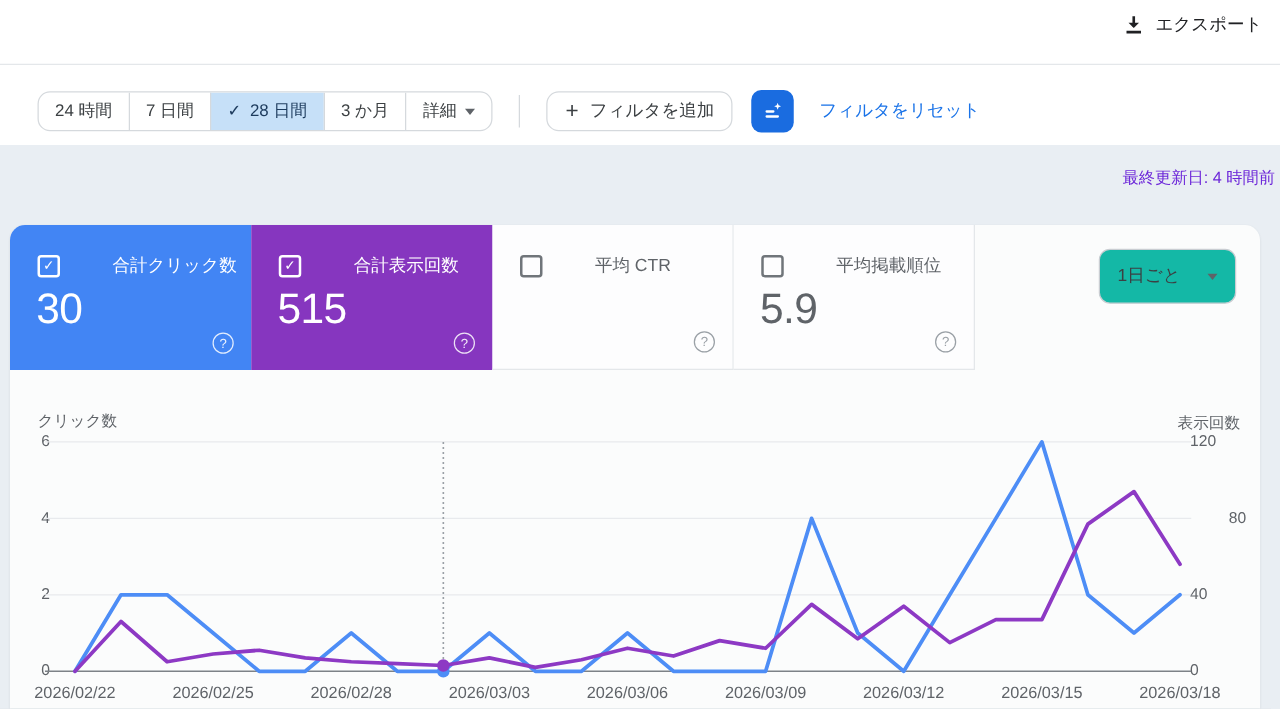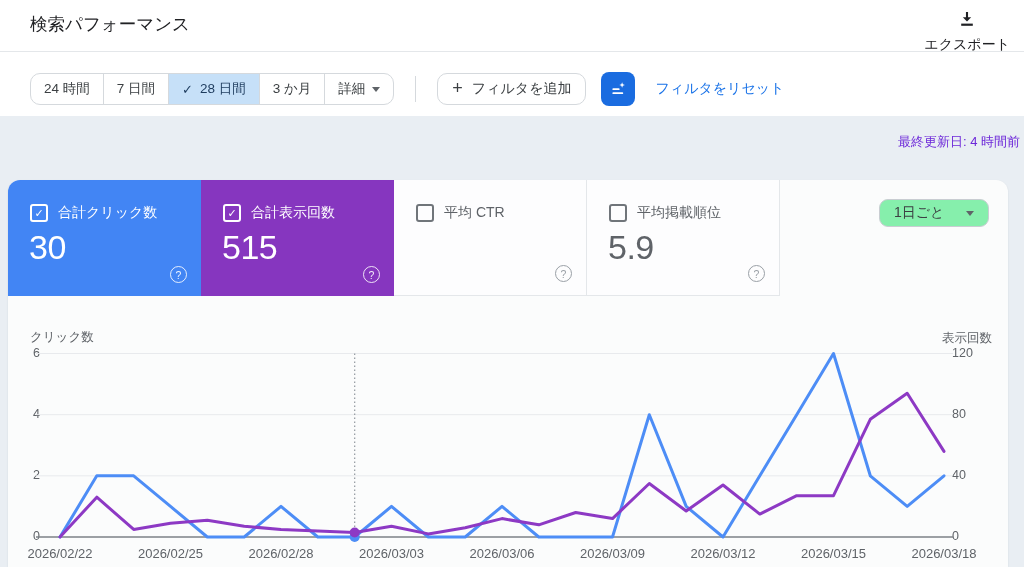--- a/index.html
+++ b/index.html
@@ -5,21 +5,21 @@
   html,body{margin:0;padding:0;background:#dfe4e9;}
   .screen{
     position:relative;width:1024px;height:567px;overflow:hidden;
     background:#e9eef3;font-family:"Liberation Sans","DejaVu Sans",sans-serif;
     color:#202124;-webkit-font-smoothing:antialiased;
   }
   
   .topwhite{position:absolute;left:0;top:0;width:100%;height:116px;background:#ffffff;}
   .page-title{position:absolute;left:30px;top:12px;font-size:17.5px;font-weight:500;color:#202124;}
   .export-btn{position:absolute;right:14px;top:11px;display:flex;align-items:center;gap:9px;
-    font-size:14px;font-weight:500;color:#202124;cursor:pointer;flex-direction:column;}
+    font-size:14px;font-weight:500;color:#202124;cursor:pointer;}
   .hdr-divider{position:absolute;left:0;top:51px;width:100%;height:1px;background:#e4e7ea;}
   .filter-row{position:absolute;left:30px;top:72px;height:34px;display:flex;align-items:center;}
   .seg{display:flex;align-items:stretch;height:32px;border:1px solid #d5d9dd;border-radius:10px;
     overflow:hidden;background:#fff;box-sizing:border-box;}
   .seg-item{display:flex;align-items:center;gap:7px;padding:0 13px;font-size:13.5px;color:#3c4043;
     border-left:1px solid #d5d9dd;cursor:pointer;white-space:nowrap;}
   .seg-item:first-child{border-left:none;justify-content:flex-end;}
   .seg-item.selected{background:#c6e0f8;color:#1d3b5d;font-weight:500;}
   .check-glyph{font-size:13px;font-weight:700;color:#1d3b5d;}
   .vsep{width:1px;height:26px;background:#d5d9dd;margin:0 21px;}
@@ -38,46 +38,45 @@
     border-radius:12px 12px 0 0;box-shadow:0 1px 2px rgba(60,64,67,.12);}
   .cards{position:absolute;left:0;top:0;display:flex;}
   .card{position:relative;width:193px;height:116px;box-sizing:border-box;cursor:pointer;}
   .card.c0{border-radius:12px 0 0 0;}
   .card.colored .card-label{color:#fff;font-weight:500;}
   .card.white{background:#fdfdfe;border-right:1px solid #e4e7ea;border-bottom:1px solid #e4e7ea;}
   .card-head{position:absolute;left:22px;top:24px;display:flex;align-items:center;gap:10px;}
   .cbox{width:14px;height:14px;border:2px solid #fff;border-radius:3px;display:flex;align-items:center;
     justify-content:center;font-size:11px;font-weight:700;color:#fff;line-height:1;}
   .card.white .cbox{border-color:#70757a;color:transparent;}
-  .card-label{font-size:14px;color:#5f6368;white-space:nowrap;}
+  .card-label{font-size:14px;color:#5f6368;white-space:nowrap;margin-left:32px;}
   .card-value{position:absolute;left:21px;top:48px;font-size:34px;font-weight:400;color:#5f6368;
     letter-spacing:-.5px;}
   .card.colored .card-value{color:#fff;}
   .help{position:absolute;right:14px;bottom:13px;width:15px;height:15px;border-radius:50%;
     border:1.5px solid #9aa0a6;color:#9aa0a6;font-size:10.5px;display:flex;align-items:center;
     justify-content:center;cursor:pointer;}
   .card.colored .help{border-color:rgba(255,255,255,.85);color:rgba(255,255,255,.9);}
-  .freq-dd{position:absolute;left:871px;top:19px;width:110px;height:28px;border:1px solid #c9cdd2;
-    border-radius:9px;background:#86efac;display:flex;align-items:center;justify-content:space-between;
+  .freq-dd{position:absolute;left:871px;top:19px;width:110px;height:44px;border:1px solid #c9cdd2;
+    border-radius:9px;background:#14b8a6;display:flex;align-items:center;justify-content:space-between;
     padding:0 14px;box-sizing:border-box;font-size:14px;color:#3c4043;cursor:pointer;}
   
   .axis-title{position:absolute;font-size:12.5px;color:#5f6368;}
   #chart-svg{position:absolute;left:0;top:0;pointer-events:none;}
   .ytick{position:absolute;font-size:12.5px;color:#5f6368;}
   .ytick.left{left:8px;width:32px;text-align:right;}
   .ytick.right{left:952px;}
   .xtick{position:absolute;top:546px;width:100px;text-align:center;font-size:13px;color:#5f6368;}
 </style>
 </head>
 <body>
 
 <div class="screen">
 
   <div class="topwhite">
-    <div class="page-title">検索パフォーマンス</div>
 
     <div class="export-btn">
       <svg width="16" height="16" viewBox="0 0 16 16">
         <path d="M8 1v8.2" stroke="#202124" stroke-width="2.1" fill="none"></path>
         <path d="M3.8 6.2 8 10.4l4.2-4.2z" fill="#202124"></path>
         <rect x="2.2" y="12.6" width="11.6" height="2.2" fill="#202124"></rect>
       </svg>
       <span>エクスポート</span>
     </div>
 
@@ -174,21 +173,21 @@
   <div class="axis-title" style="left:30px;top:329px">クリック数</div>
   <div class="axis-title" style="right:32px;top:330px">表示回数</div>
 
   <div id="ticks">
       <div class="ytick left" style="top: 529px;">0</div>
       <div class="ytick left" style="top: 467.833px;">2</div>
       <div class="ytick left" style="top: 406.667px;">4</div>
       <div class="ytick left" style="top: 345.5px;">6</div>
       <div class="ytick right" style="top: 529px;">0</div>
       <div class="ytick right" style="top: 467.833px;">40</div>
-      <div class="ytick right" style="top: 406.667px;">80</div>
+      <div class="ytick right" style="top: 406.667px; margin-left: 31px;">80</div>
       <div class="ytick right" style="top: 345.5px;">120</div>
       <div class="xtick" style="left: 10px;">2026/02/22</div>
       <div class="xtick" style="left: 120.499px;">2026/02/25</div>
       <div class="xtick" style="left: 230.998px;">2026/02/28</div>
       <div class="xtick" style="left: 341.497px;">2026/03/03</div>
       <div class="xtick" style="left: 451.996px;">2026/03/06</div>
       <div class="xtick" style="left: 562.495px;">2026/03/09</div>
       <div class="xtick" style="left: 672.994px;">2026/03/12</div>
       <div class="xtick" style="left: 783.493px;">2026/03/15</div>
       <div class="xtick" style="left: 893.992px;">2026/03/18</div>

